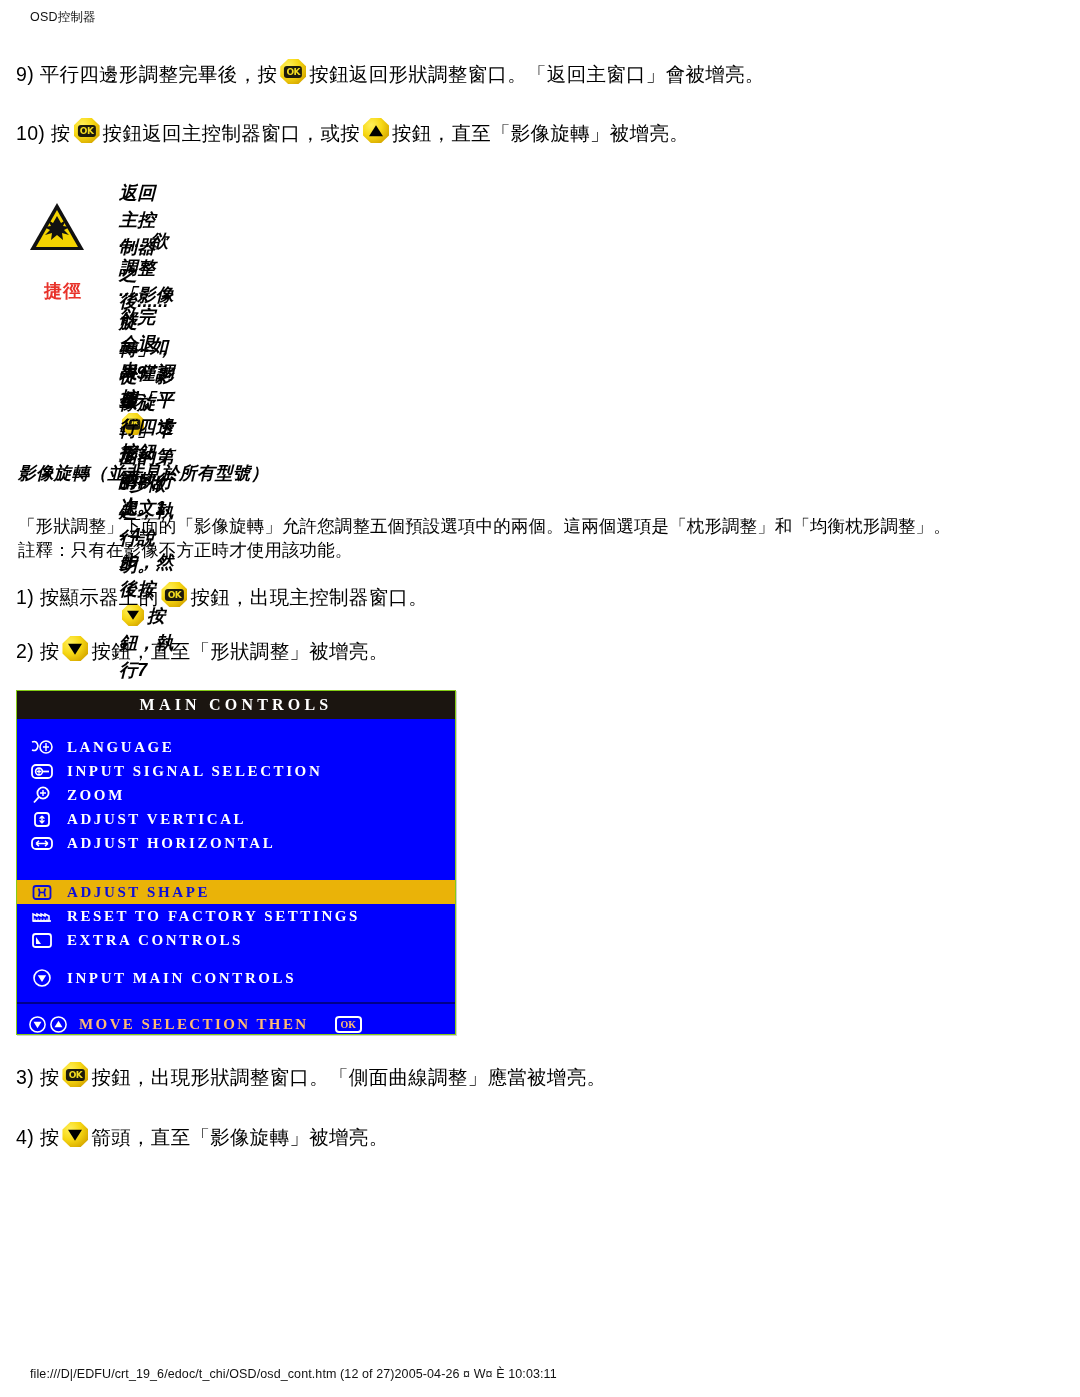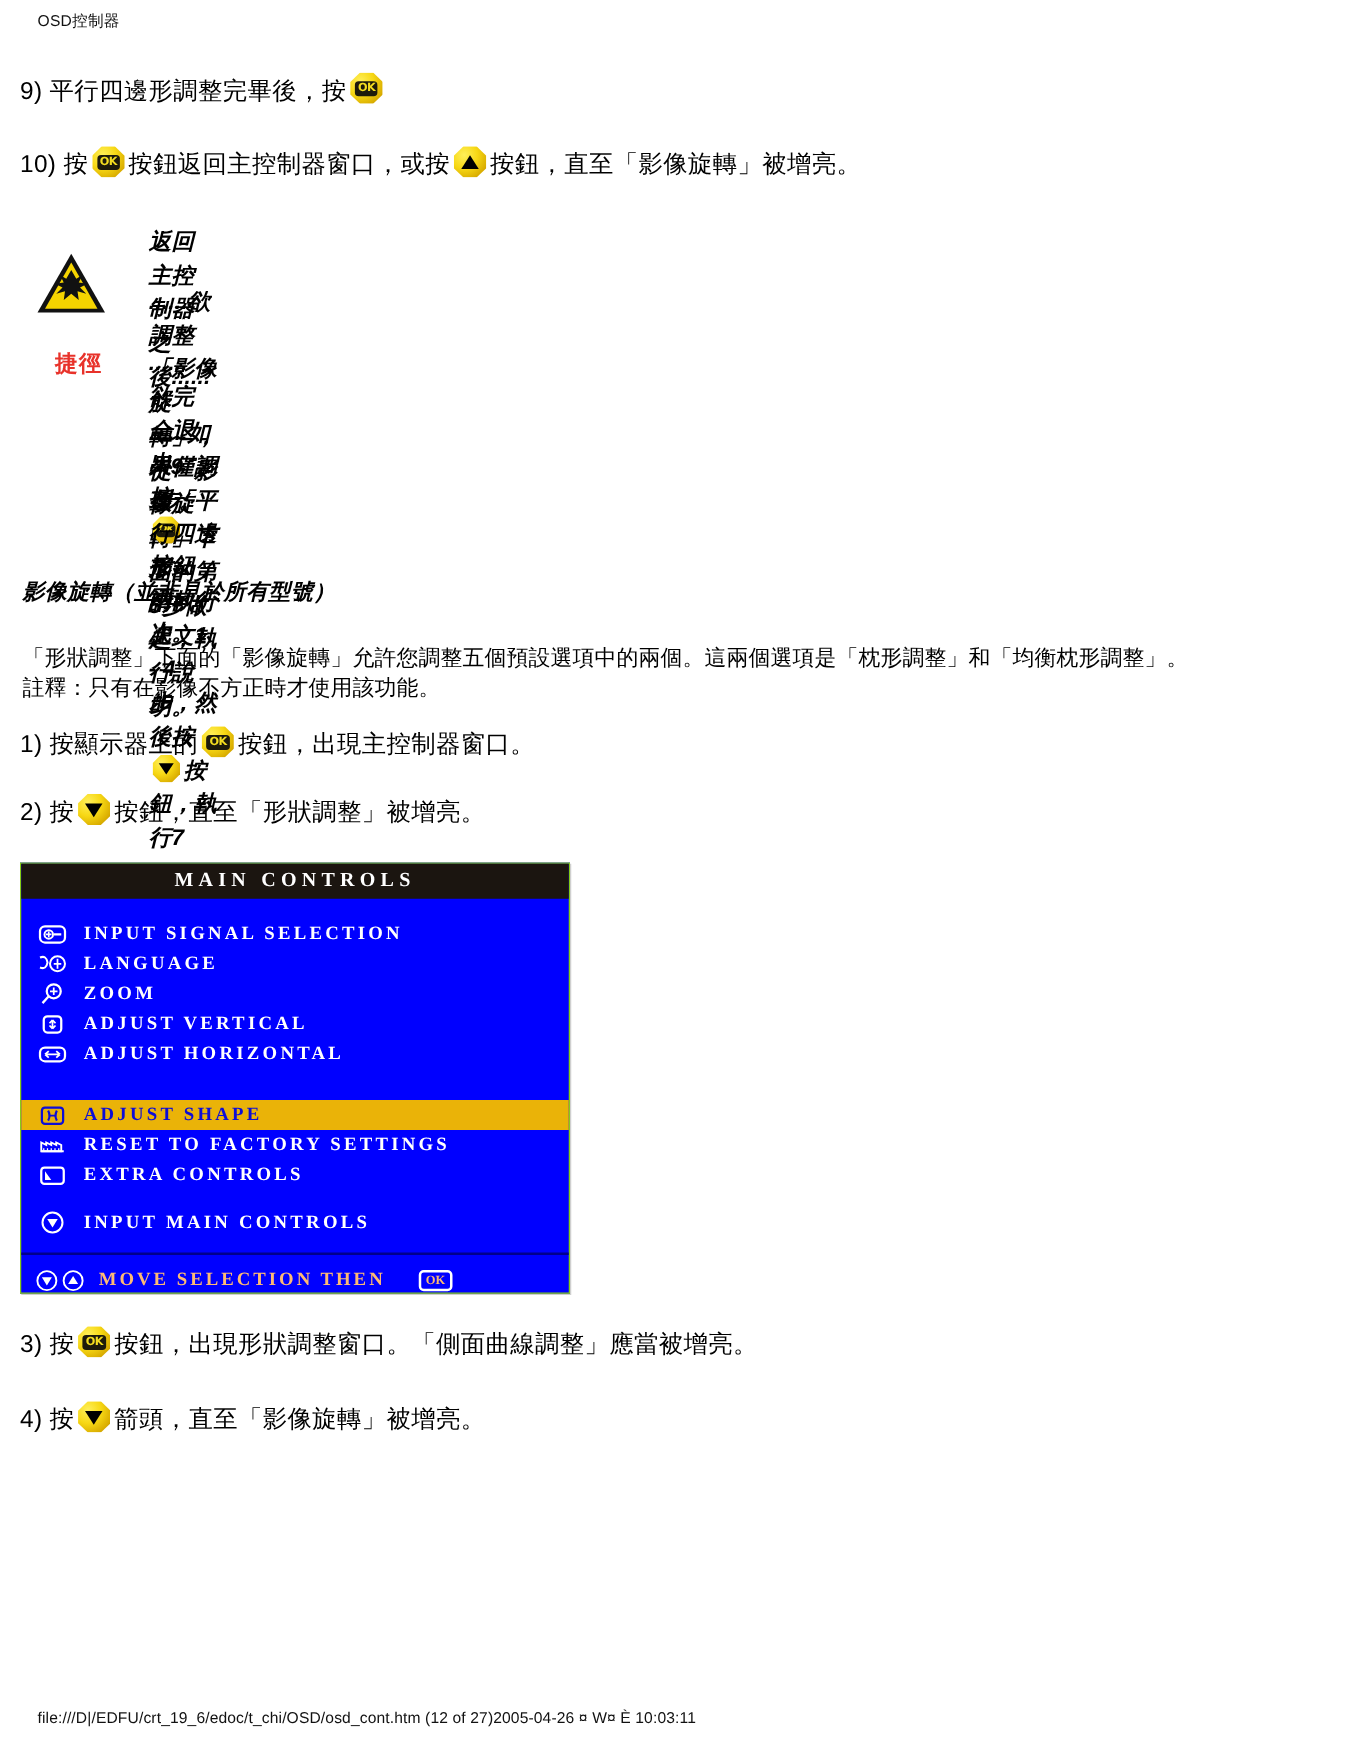--- a/index.html
+++ b/index.html
@@ -202,21 +202,21 @@
     white-space: nowrap;
     letter-spacing: 0.1px;
   }
 </style>
 </head>
 <body>
 
 <div class="page-header">OSD控制器</div>
 
 <div class="step" style="left:16px; top:57px;">
-  <span class="t">9) 平行四邊形調整完畢後，按</span><span class="btn-ico"><span class="oct"></span><span class="ok-glyph">OK</span></span>
+  <span class="t">9) 平行四邊形調整完畢後，按</span><span class="btn-ico"><span class="oct"></span><span class="ok-glyph">OK</span></span><span class="t">按鈕返回形狀調整窗口。「返回主窗口」會被增亮。</span>
 </div>
 
 <div class="step" style="left:16px; top:116px;">
   <span class="t">10) 按</span><span class="btn-ico"><span class="oct"></span><span class="ok-glyph">OK</span></span><span class="t">按鈕返回主控制器窗口，或按</span><span class="btn-ico"><span class="oct"></span><span class="tri-up"></span></span><span class="t">按鈕，直至「影像旋轉」被增亮。</span>
 </div>
 
 <div class="tipbox">
 
   <div class="warn-icon" style="left:28px; top:201px;">
     <svg width="58" height="52" viewBox="0 0 58 52" aria-hidden="true">
@@ -258,39 +258,39 @@
 </div>
 
 <div class="osd">
 
   <div class="osd-title">MAIN CONTROLS</div>
 
   <div class="osd-list">
 
     <div class="osd-row">
       <span class="ic">
+        <svg class="mi" width="26" height="16" viewBox="0 0 26 16">
+          <path d="M3 3 q5 -2 6 4 q-1 6 -6 4" fill="none" stroke="#fff" stroke-width="1.6"></path>
+          <circle cx="17" cy="8" r="6" fill="none" stroke="#fff" stroke-width="1.6"></circle>
+          <path d="M17 4 v8 M14 8 h6" stroke="#fff" stroke-width="1.4"></path>
+        </svg>
+      </span>
+      <span>LANGUAGE</span>
+    </div>
+
+    <div class="osd-row">
+      <span class="ic">
         <svg class="mi" width="26" height="17" viewBox="0 0 26 17">
           <rect x="3" y="2" width="20" height="13" rx="4" fill="none" stroke="#fff" stroke-width="1.8"></rect>
           <circle cx="10" cy="8.5" r="3.4" fill="none" stroke="#fff" stroke-width="1.6"></circle>
           <path d="M10 6.2 v4.6 M7.8 8.5 h4.4" stroke="#fff" stroke-width="1.3"></path>
           <path d="M14 8.5 h6" stroke="#fff" stroke-width="1.8"></path>
         </svg>
       </span>
       <span>INPUT SIGNAL SELECTION</span>
-    </div>
-
-    <div class="osd-row">
-      <span class="ic">
-        <svg class="mi" width="26" height="16" viewBox="0 0 26 16">
-          <path d="M3 3 q5 -2 6 4 q-1 6 -6 4" fill="none" stroke="#fff" stroke-width="1.6"></path>
-          <circle cx="17" cy="8" r="6" fill="none" stroke="#fff" stroke-width="1.6"></circle>
-          <path d="M17 4 v8 M14 8 h6" stroke="#fff" stroke-width="1.4"></path>
-        </svg>
-      </span>
-      <span>LANGUAGE</span>
     </div>
 
     <div class="osd-row">
       <span class="ic">
         <svg class="mi" width="24" height="18" viewBox="0 0 24 18">
           <circle cx="13" cy="7" r="5.6" fill="none" stroke="#fff" stroke-width="1.8"></circle>
           <path d="M13 4 v6 M10 7 h6" stroke="#fff" stroke-width="1.4"></path>
           <path d="M8.8 11.2 L4 16.5" stroke="#fff" stroke-width="1.8"></path>
         </svg>
       </span>

